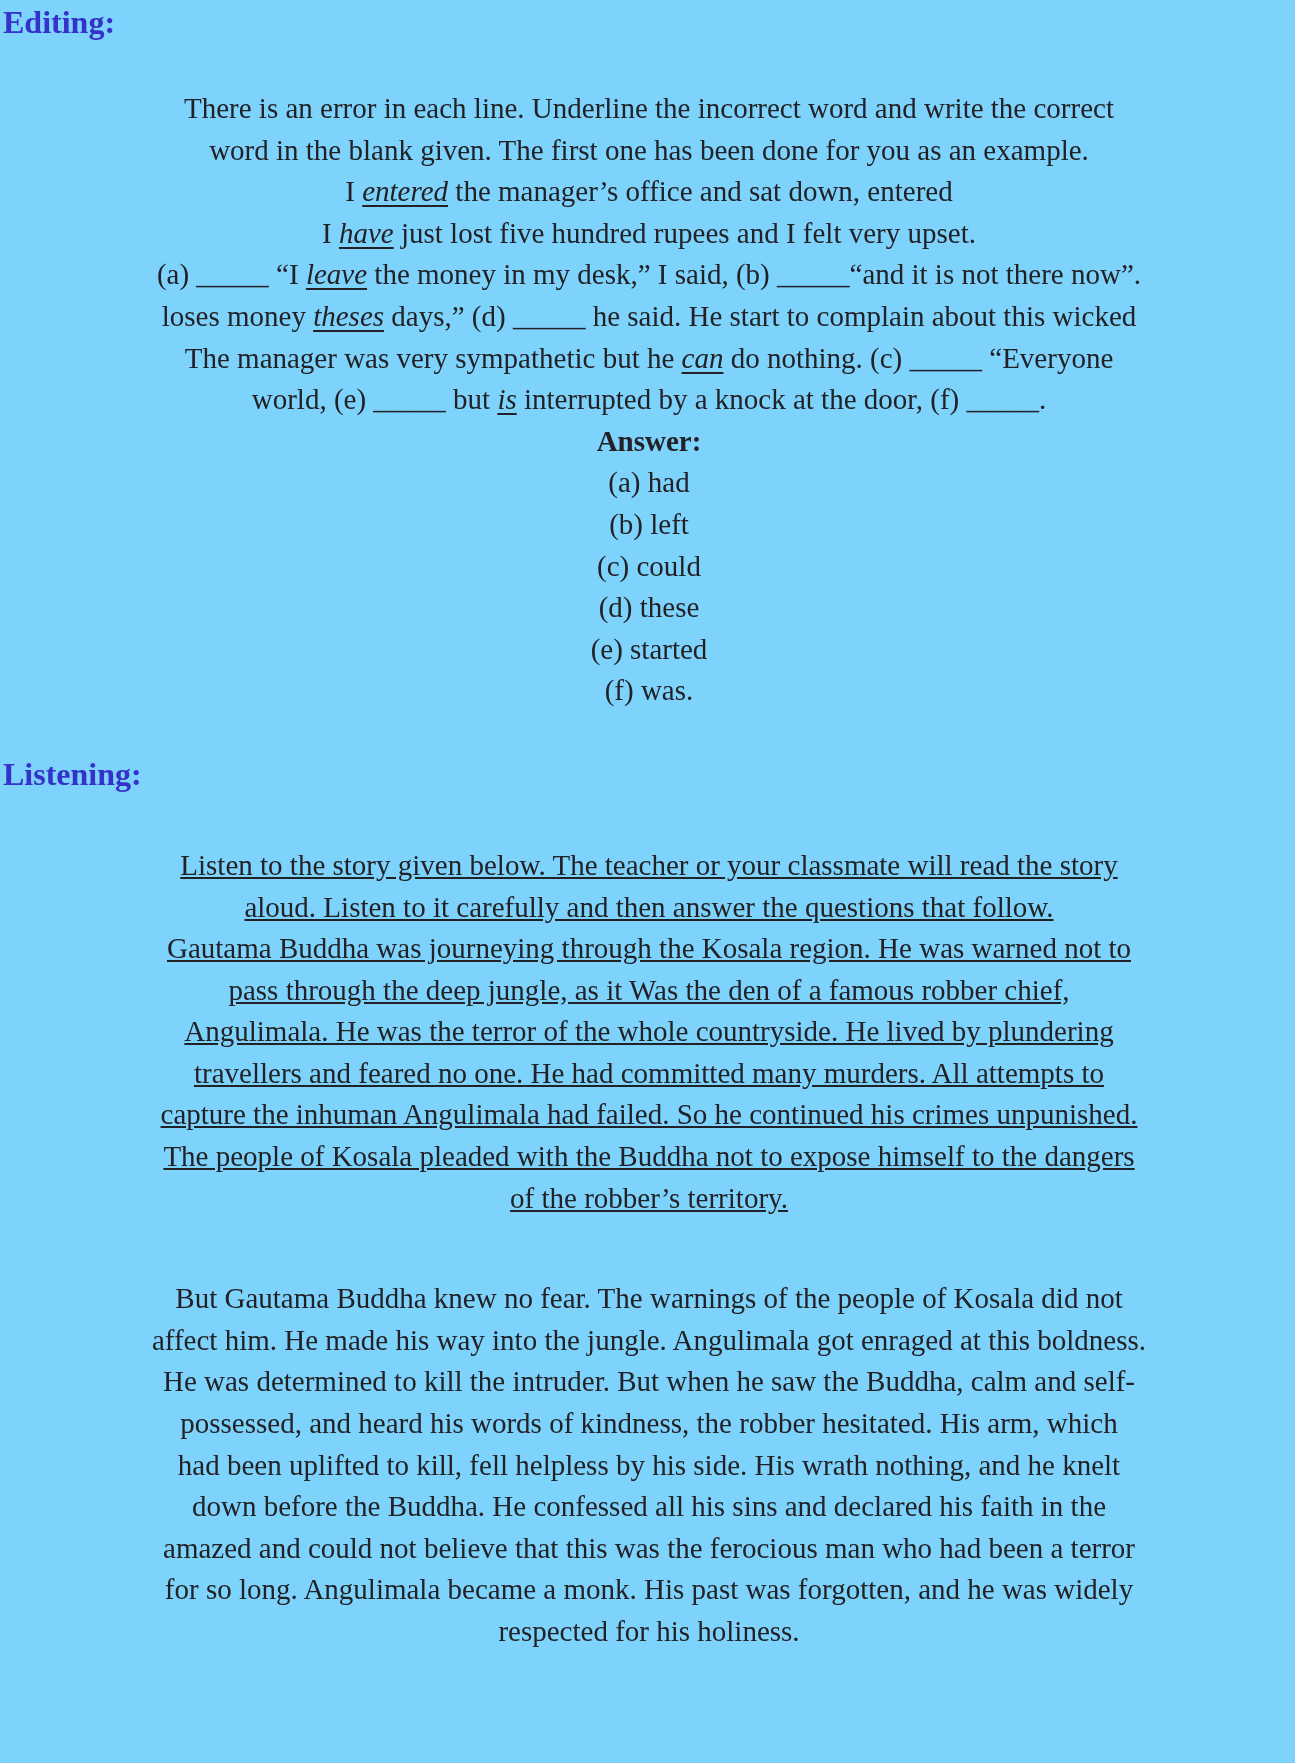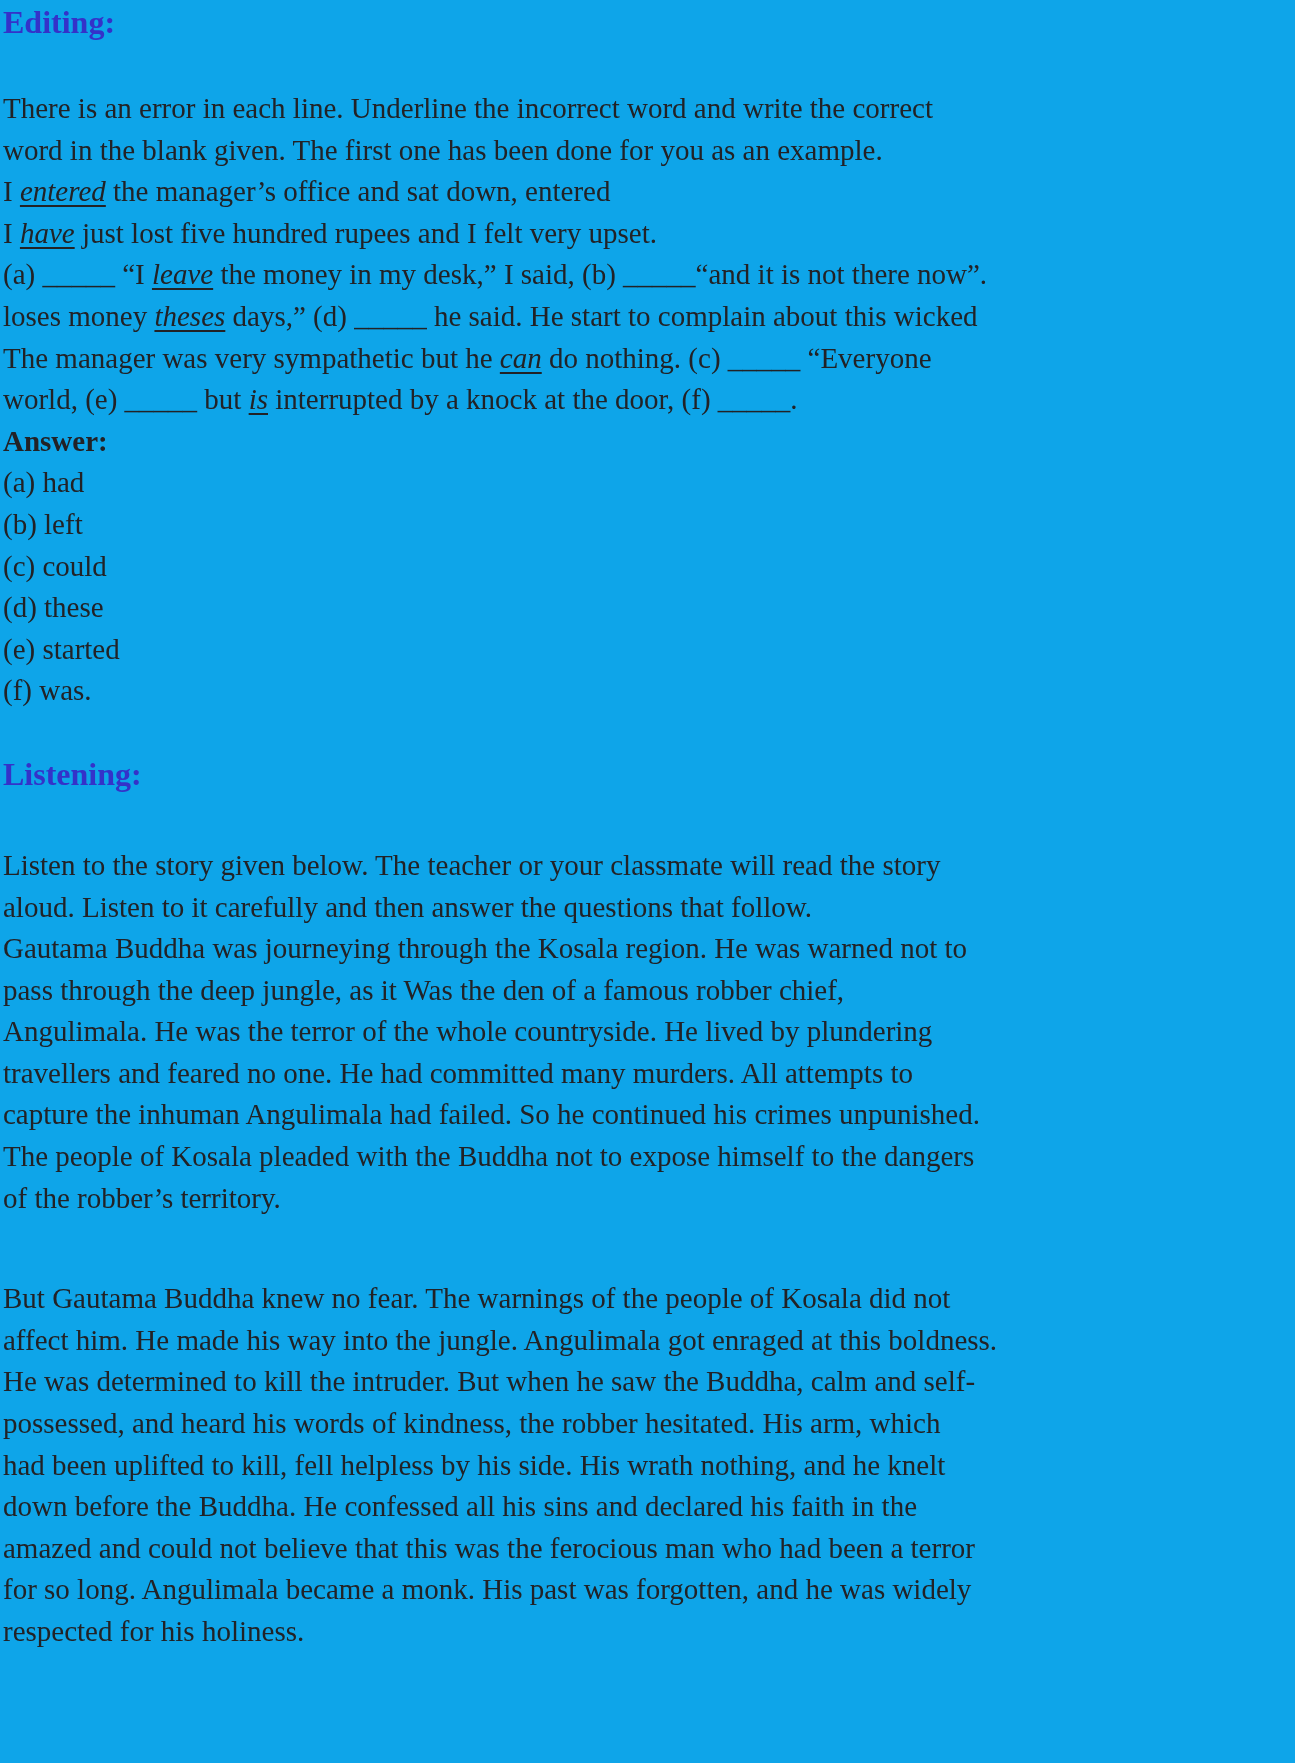--- a/index.html
+++ b/index.html
@@ -5,51 +5,52 @@
   html, body {
     margin: 0;
     padding: 0;
     background: #ffffff;
   }
   .page {
     position: relative;
     width: 1295px;
     height: 1763px;
     box-sizing: border-box;
-    background: #0ea5e9;
+    background: #7dd3fc;
     padding: 2px 0 0 3px;
     overflow: hidden;
     color: #222226;
     font-family: "Liberation Serif", "DejaVu Serif", serif;
   }
   .heading {
     margin: 0;
     font-family: "Liberation Serif", "DejaVu Serif", serif;
     font-weight: bold;
     font-size: 32px;
     line-height: 40px;
     color: #3432c9;
   }
   .block { margin: 0; }
   .line {
     font-size: 29px;
     line-height: 41.6px;
     white-space: pre;
+    text-align: center;
   }
   .line .u {
     text-decoration: underline;
     text-decoration-thickness: 2px;
     text-underline-offset: 4px;
     font-style: italic;
   }
   .bold { font-weight: bold; }
   .exercise       { margin-top: 46px; }
   .answer-block   { }
   .listening-heading { margin-top: 42px; }
-  .para1          { margin-top: 51px; }
+  .para1          { margin-top: 51px; text-decoration: underline; }
   .para2          { margin-top: 59px; }
 </style>
 </head>
 <body>
 
 <div class="page">
 
   <h1 class="heading">Editing:</h1>
 
   <div class="block exercise">

